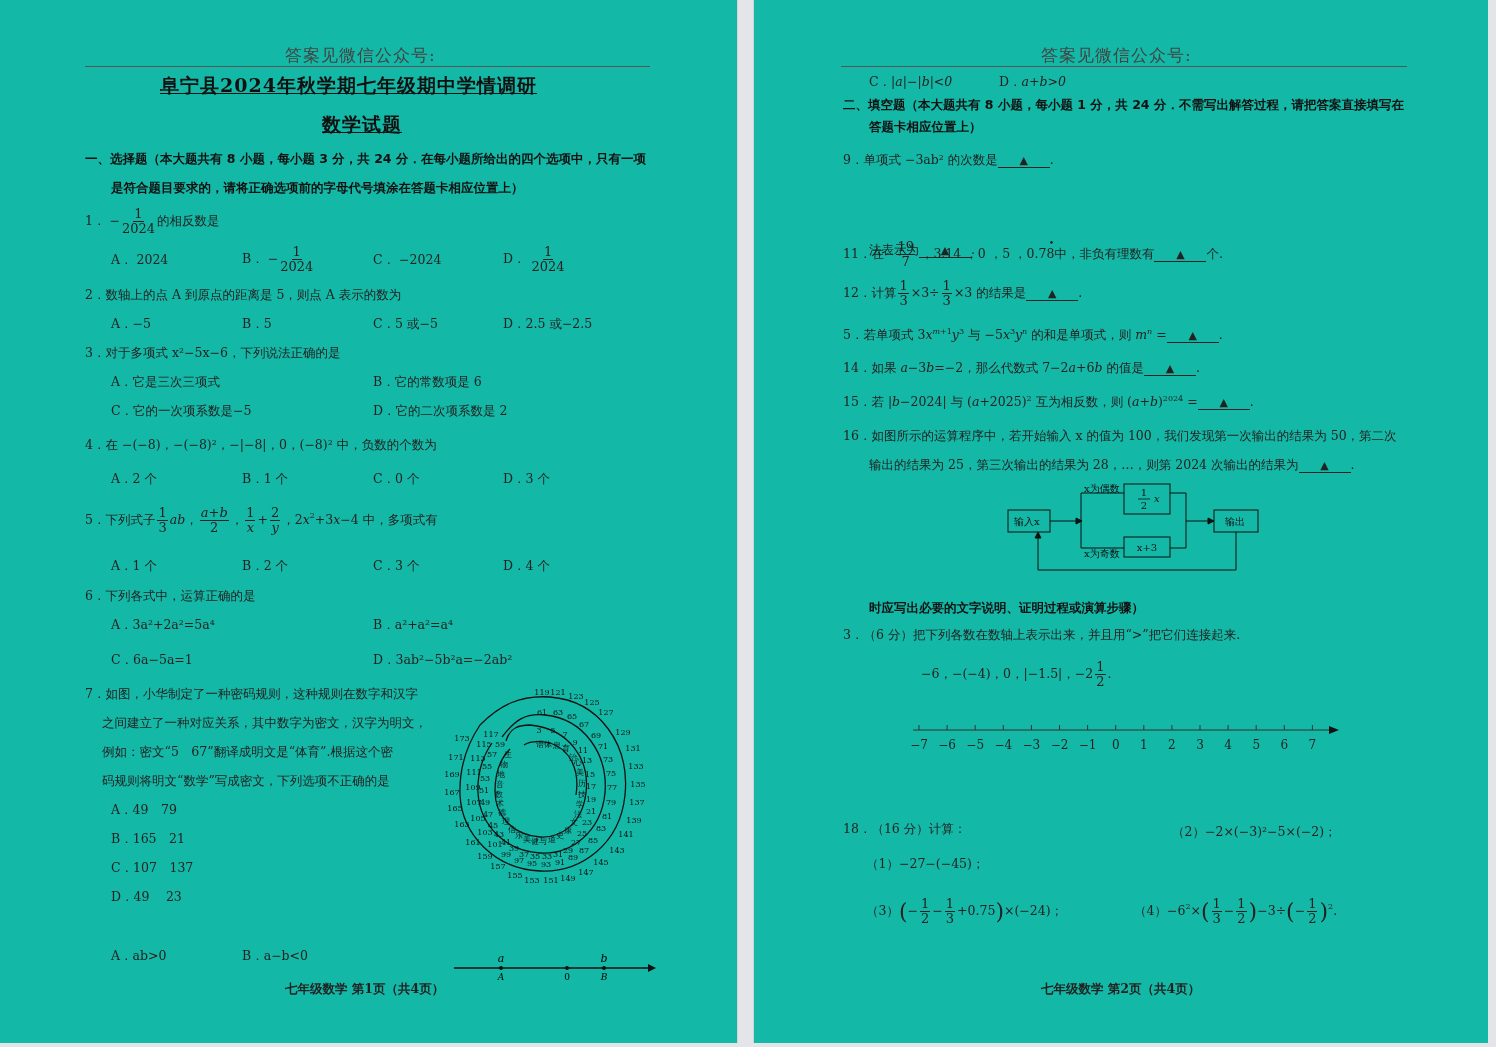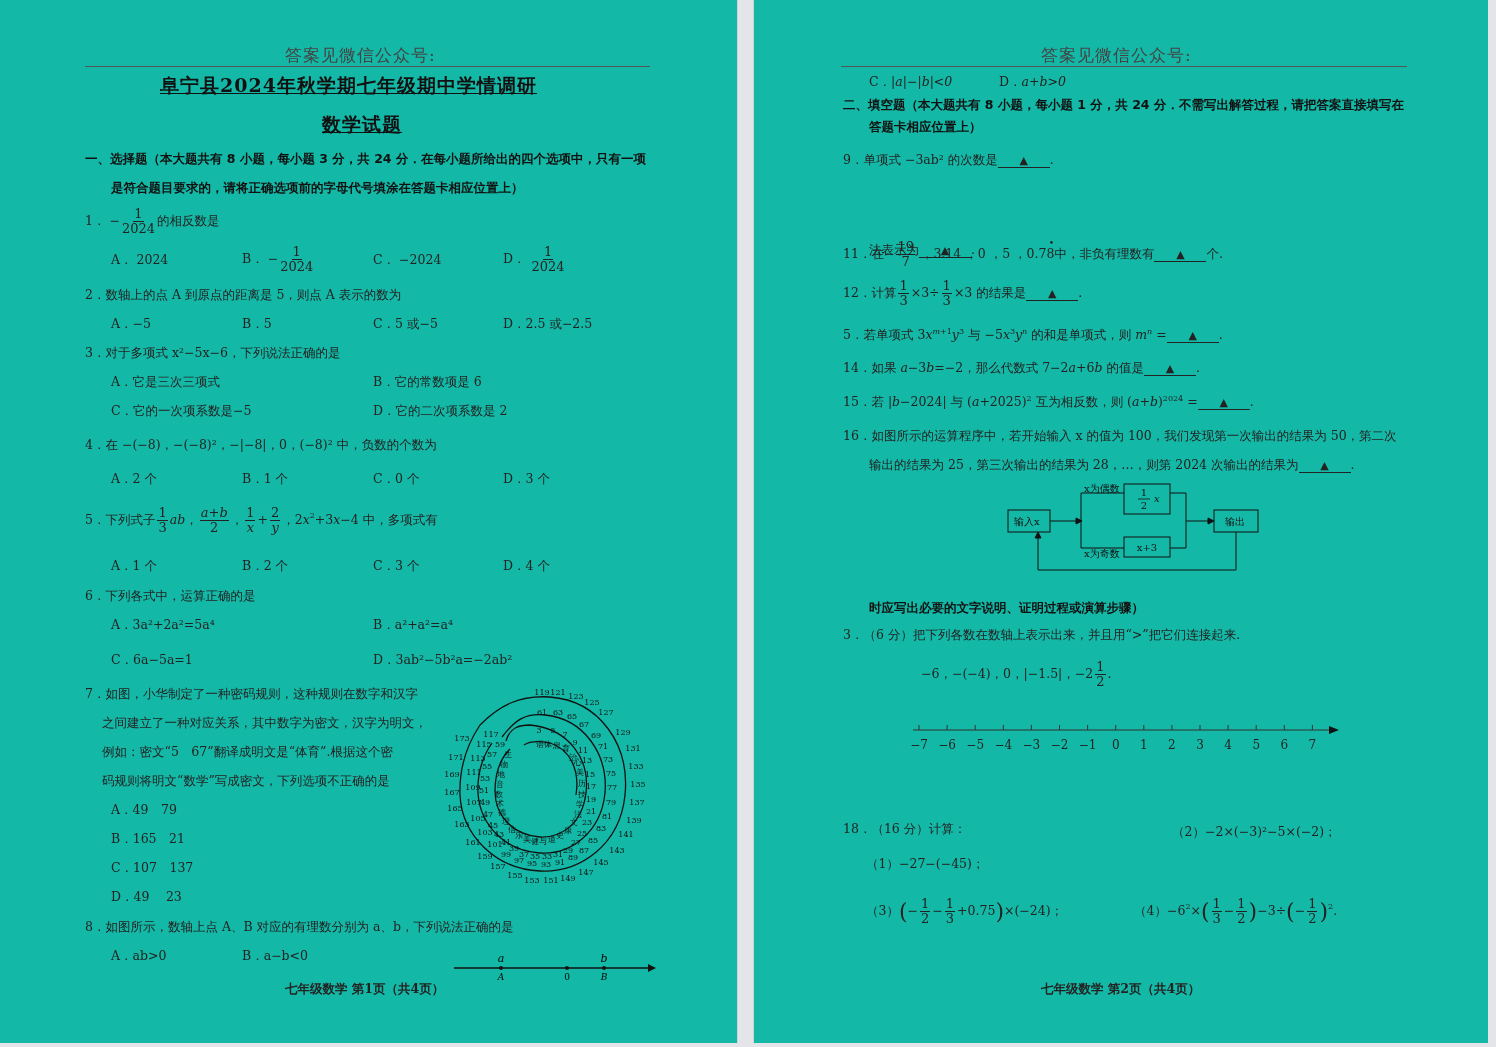--- a/index.html
+++ b/index.html
@@ -228,21 +228,20 @@
         <text x="62" y="130">德</text>
         <text x="60" y="121">术</text>
         <text x="59" y="112">数</text>
         <text x="60" y="102">音</text>
       <text x="61" y="92">地</text>
         <text x="64" y="82">物</text>
         <text x="68" y="72">生</text>
     </g>
   </svg>
 
-  <div class="abs q" style="left:85px;top:919px;"><span>8．</span><span>如图所示，数轴上点 A、B 对应的有理数分别为 a、b，下列说法正确的是</span></div>
   <div class="abs opt" style="left:111px;top:948px;"><span>A．</span><span>ab&gt;0</span></div>
   <div class="abs opt" style="left:242px;top:948px;"><span>B．</span><span>a−b&lt;0</span></div>
 
   <svg class="abs" style="left:450px;top:950px;" width="210" height="35">
     <line x1="4" y1="18" x2="198" y2="18" stroke="#111" stroke-width="1.3"></line>
     <polygon points="198,14 206,18 198,22" fill="#111"></polygon>
     <circle cx="51" cy="18" r="2" fill="#111"></circle>
       <circle cx="117" cy="18" r="2" fill="#111"></circle>
       <circle cx="154" cy="18" r="2" fill="#111"></circle>
     <text x="51" y="12" font-size="11" font-style="italic" text-anchor="middle">a</text>

